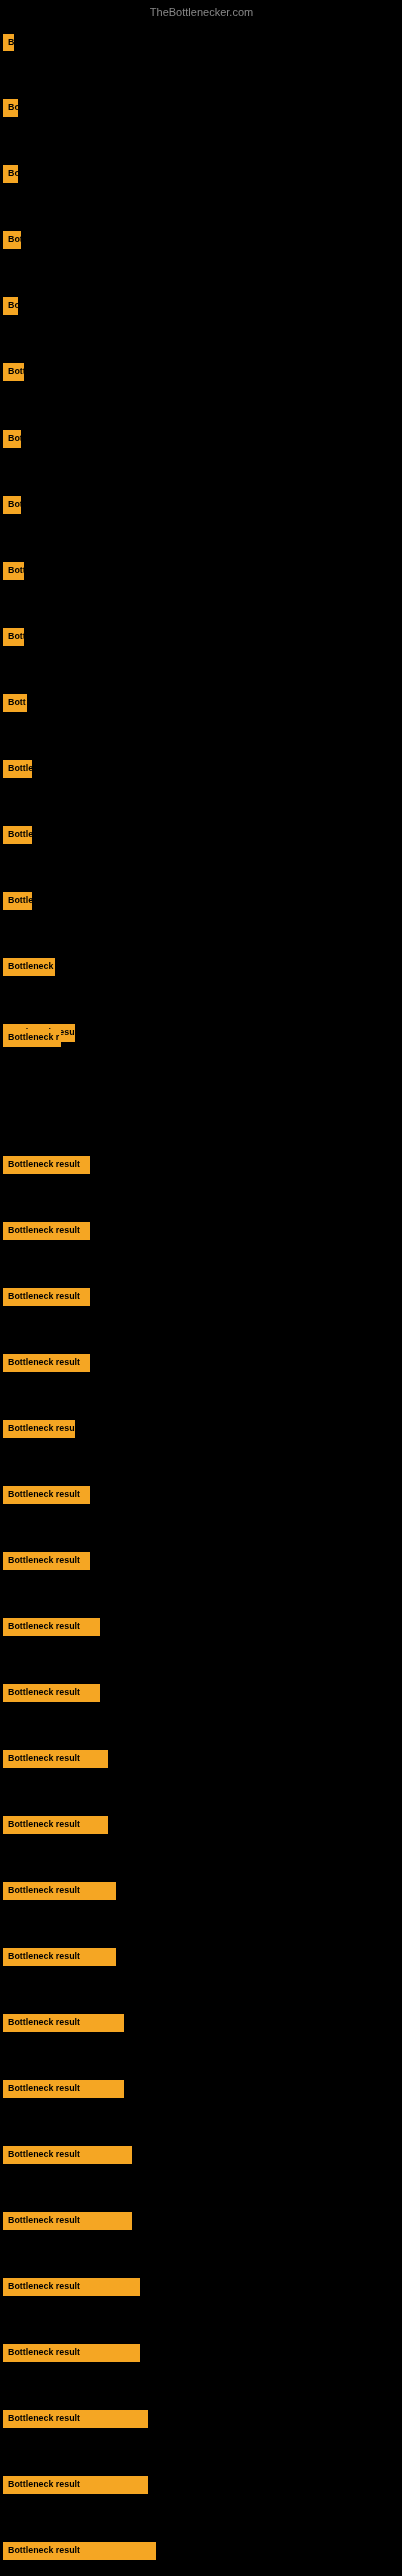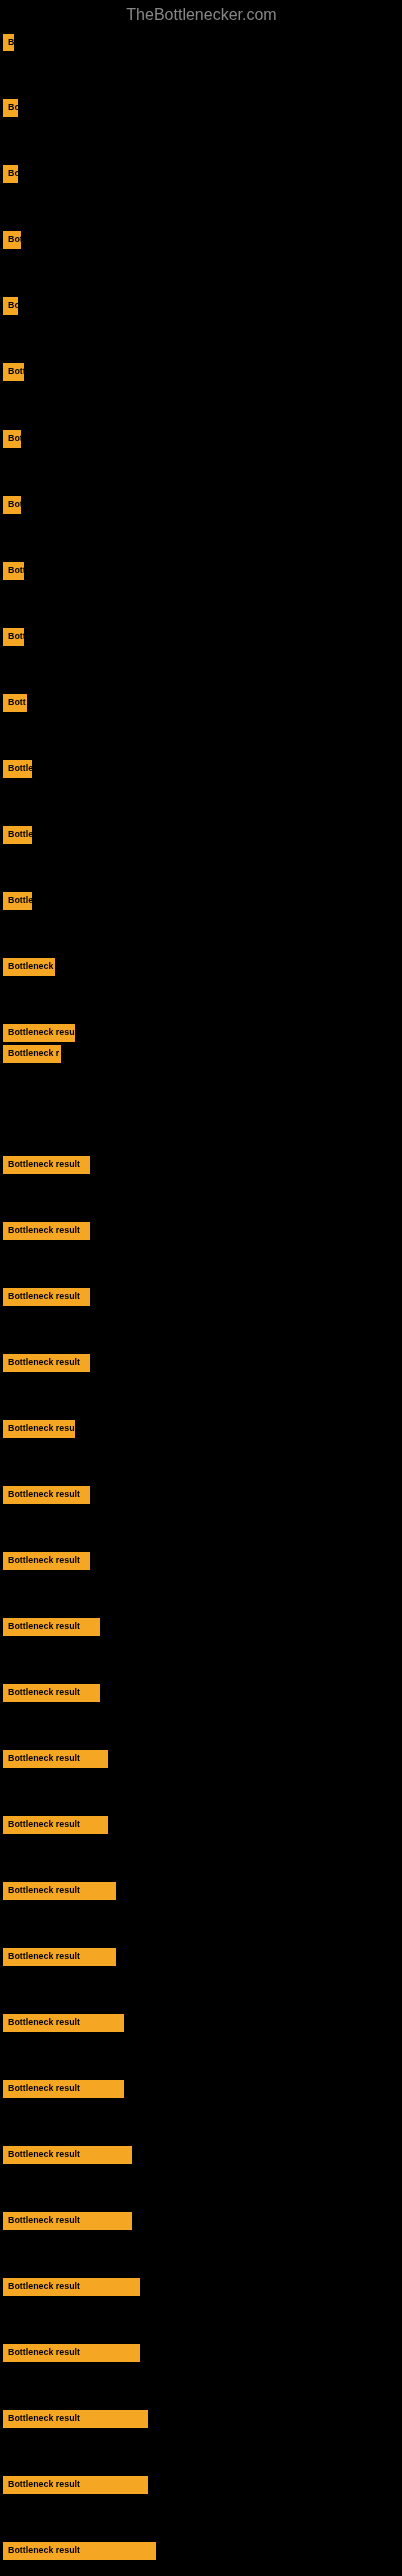--- a/index.html
+++ b/index.html
@@ -9,21 +9,21 @@
     }
     body {
       background-color: #000000;
       width: 403px;
       min-height: 2576px;
       font-family: Arial, sans-serif;
       position: relative;
     }
     .site-title {
       color: #888888;
-      font-size: 16px;
+      font-size: 11px;
       text-align: center;
       padding: 6.4px 0;
       position: absolute;
       top: 0;
       left: 0;
       right: 0;
     }
     .items-container {
       position: absolute;
       top: 24px;
@@ -96,21 +96,21 @@
     </div>
     <div class="item-row" style="position: absolute; top: 865px; left: 1.6px;">
       <span class="label-badge" style="width: 29px;">Bottle</span>
     </div>
     <div class="item-row" style="position: absolute; top: 931px; left: 1.6px;">
       <span class="label-badge" style="width: 52px; text-align: center;">Bottleneck</span>
     </div>
     <div class="item-row" style="position: absolute; top: 997px; left: 1.6px;">
       <span class="label-badge" style="width: 72px;">Bottleneck resu</span>
     </div>
-    <div class="item-row" style="position: absolute; top: 1002px; left: 1.6px; margin-top: 16px;">
+    <div class="item-row" style="position: absolute; top: 1002px; left: 1.6px;">
       <span class="label-badge" style="width: 58px;">Bottleneck r</span>
     </div>
     <div class="item-row" style="position: absolute; top: 1129px; left: 1.6px;">
       <span class="label-badge" style="width: 87px;">Bottleneck result</span>
     </div>
     <div class="item-row" style="position: absolute; top: 1195px; left: 1.6px;">
       <span class="label-badge" style="width: 87px;">Bottleneck result</span>
     </div>
     <div class="item-row" style="position: absolute; top: 1261px; left: 1.6px;">
       <span class="label-badge" style="width: 87px;">Bottleneck result</span>

